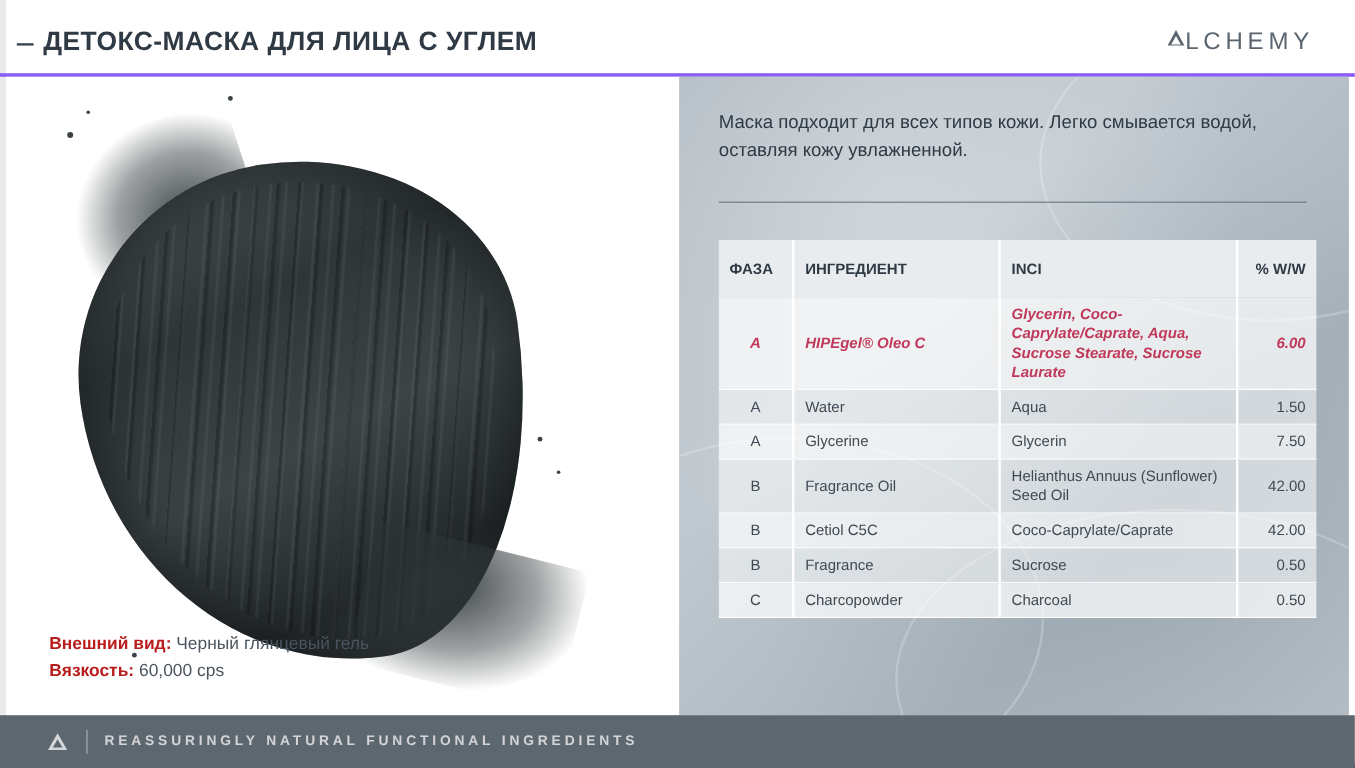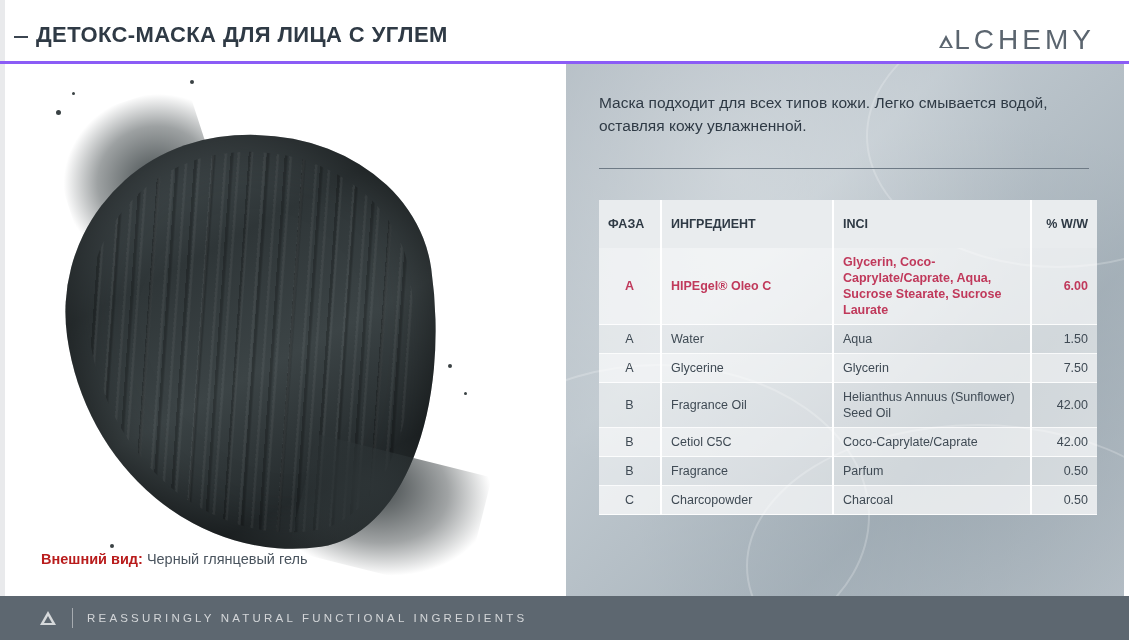--- a/index.html
+++ b/index.html
@@ -53,25 +53,25 @@
     font-weight: bold;
     letter-spacing: 0.4px;
     color: #2f3a45;
     white-space: nowrap;
   }
   
   .logo {
     position: absolute;
     right: 34px;
     top: 24px;
-    font-size: 28px;
+    font-size: 20px;
     letter-spacing: 4px;
     color: #5b656f;
     display: flex;
-    align-items: center;
+    align-items: flex-start;
     font-weight: 500;
   }
   .logo .tri {
     display: inline-block;
     width: 0; height: 0;
     border-left: 7px solid transparent;
     border-right: 7px solid transparent;
     border-bottom: 13px solid #5b656f;
     position: relative;
     margin-right: 1px;
@@ -221,36 +221,38 @@
     vertical-align: middle;
     line-height: 16px;
   }
   table.ingredients td:last-child { border-right: none; text-align: right; }
   table.ingredients tr.odd td { background: rgba(255,255,255,0.72); }
   table.ingredients tr.even td { background: rgba(255,255,255,0.52); }
   table.ingredients td.phase { text-align: center; }
   tr.highlight td {
     color: #c0395b;
     font-weight: bold;
+    font-style: italic;
   }
   .col-phase { width: 62px; }
   .col-ing { width: 172px; }
   .col-inci { width: 198px; }
   .col-pct { width: 66px; }
   .ital { }
   
   .footer {
     position: absolute;
     left: 0;
     bottom: 0;
     width: 1129px;
     height: 44px;
     background: #5d6770;
     display: flex;
     align-items: center;
+    font-weight: bold;
   }
   .footer-mark {
     margin-left: 38px;
     width: 20px;
     height: 18px;
     position: relative;
   }
   .footer-mark .ftri {
     position: absolute;
     left: 2px; top: 2px;
@@ -313,20 +315,24 @@
       <div class="speck" style="left:140px;top:6px;width:4px;height:4px;"></div>
       <div class="speck" style="left:398px;top:290px;width:4px;height:4px;"></div>
       <div class="speck" style="left:414px;top:318px;width:3px;height:3px;"></div>
       <div class="speck" style="left:60px;top:470px;width:4px;height:4px;"></div>
     </div>
     <div class="caption">
       <div>
         <b>Внешний вид:</b>
         <span class="val">Черный глянцевый гель</span>
       </div>
+      <div>
+        <b>Вязкость:</b>
+        <span class="val">60,000 cps</span>
+      </div>
     </div>
   </div>
 
   <div class="right-panel">
     <div class="wave" style="left:-120px;top:300px;width:420px;height:300px;"></div>
     <div class="wave" style="left:180px;top:360px;width:460px;height:280px;"></div>
     <div class="wave" style="left:300px;top:-60px;width:380px;height:260px;"></div>
 
     <div class="intro">Маска подходит для всех типов кожи.  Легко смывается водой, оставляя кожу увлажненной.</div>
     <div class="divider"></div>
@@ -374,21 +380,21 @@
           </tr>
           <tr class="odd">
             <td class="phase">B</td>
             <td>Cetiol C5C</td>
             <td>Coco-Caprylate/Caprate</td>
             <td>42.00</td>
           </tr>
           <tr class="even">
             <td class="phase">B</td>
             <td>Fragrance</td>
-            <td>Parfum</td>
+            <td>Sucrose</td>
             <td>0.50</td>
           </tr>
           <tr class="odd">
             <td class="phase">C</td>
             <td>Charcopowder</td>
             <td>Charcoal</td>
             <td>0.50</td>
           </tr>
         </tbody>
       </table>

